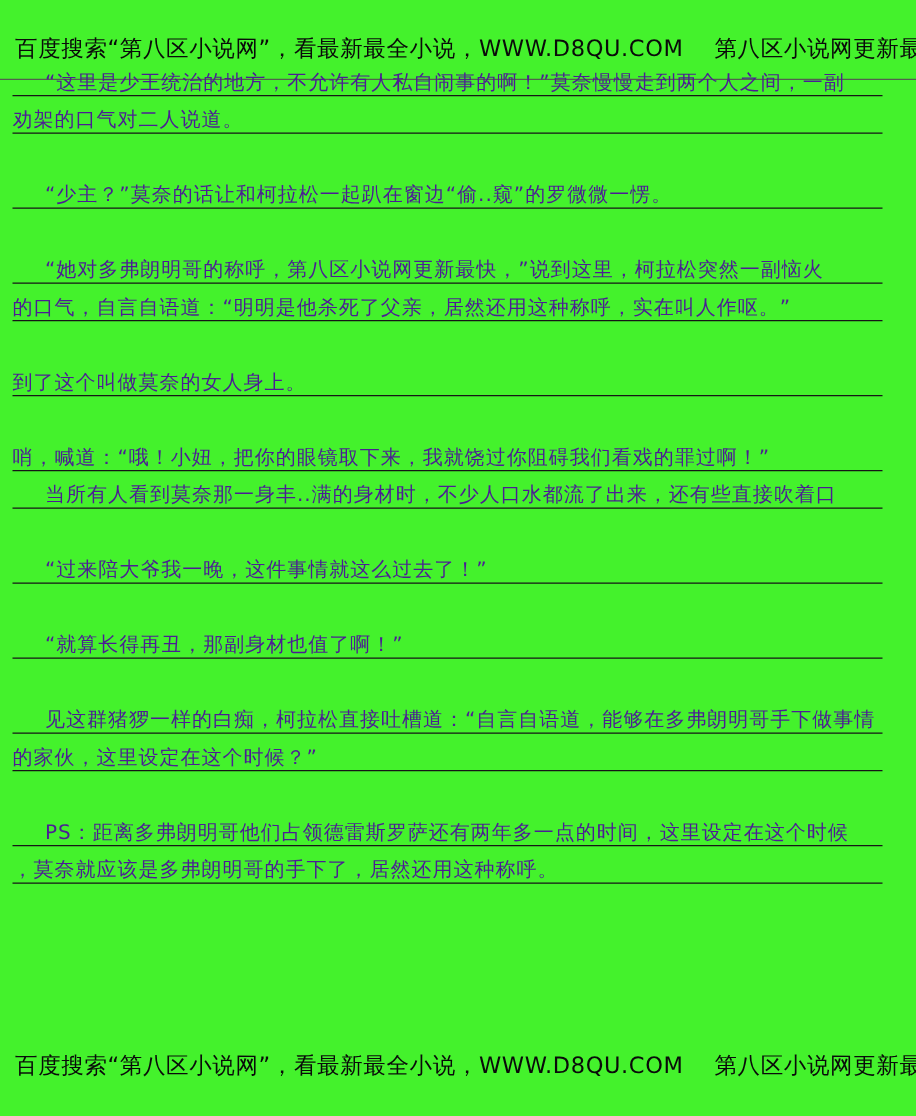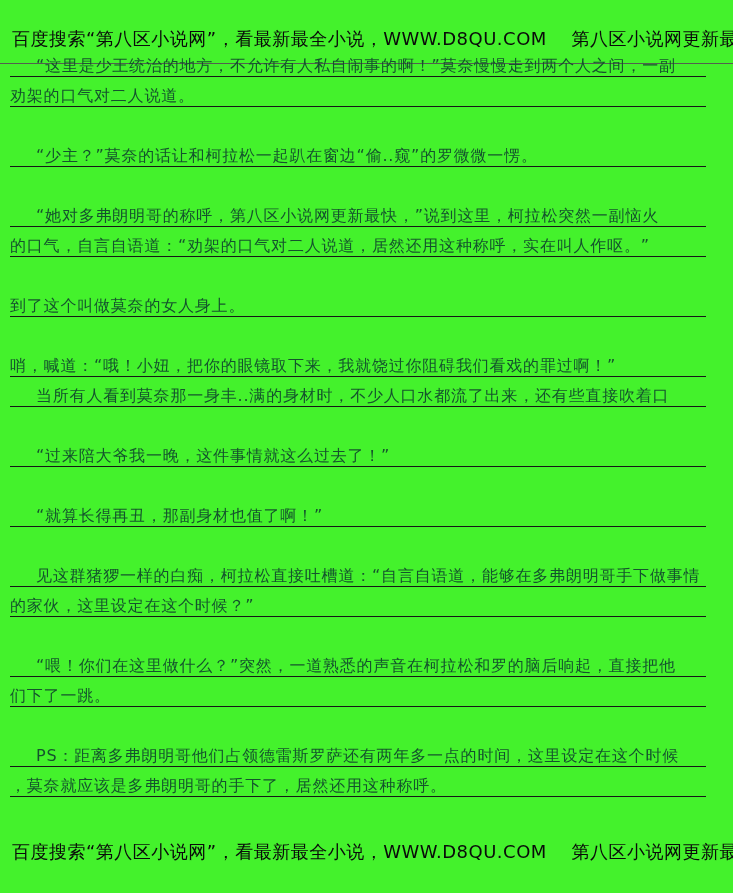--- a/index.html
+++ b/index.html
@@ -40,21 +40,21 @@
   .line {
     box-sizing: border-box;
     height: 30px;
     border-bottom: 1px solid #161616;
     display: flex;
     align-items: flex-end;
     padding-bottom: 1px;
     font-size: 16px;
     line-height: 19px;
     letter-spacing: 0.8px;
-    color: #14532d;
+    color: #4c1d95;
     white-space: nowrap;
     overflow: hidden;
   }
   .line.indent { padding-left: 26px; }
 </style>
 </head>
 <body>
 
 <div class="site-banner top">百度搜索“第八区小说网”，看最新最全小说，WWW.D8QU.COM　 第八区小说网更新最快！</div>
 
@@ -63,42 +63,38 @@
 <div class="content">
     <div class="para">
       <div class="line indent">“这里是少王统治的地方，不允许有人私自闹事的啊！”莫奈慢慢走到两个人之间，一副</div>
       <div class="line">劝架的口气对二人说道。</div>
     </div>
     <div class="para">
       <div class="line indent">“少主？”莫奈的话让和柯拉松一起趴在窗边“偷..窥”的罗微微一愣。</div>
     </div>
     <div class="para">
       <div class="line indent">“她对多弗朗明哥的称呼，第八区小说网更新最快，”说到这里，柯拉松突然一副恼火</div>
-      <div class="line">的口气，自言自语道：“劝架的口气对二人说道，居然还用这种称呼，实在叫人作呕。”</div>
+      <div class="line">的口气，自言自语道：“明明是他杀死了父亲，居然还用这种称呼，实在叫人作呕。”</div>
     </div>
     <div class="para">
       <div class="line">到了这个叫做莫奈的女人身上。</div>
     </div>
     <div class="para">
       <div class="line">哨，喊道：“哦！小妞，把你的眼镜取下来，我就饶过你阻碍我们看戏的罪过啊！”</div>
       <div class="line indent">当所有人看到莫奈那一身丰..满的身材时，不少人口水都流了出来，还有些直接吹着口</div>
     </div>
     <div class="para">
       <div class="line indent">“过来陪大爷我一晚，这件事情就这么过去了！”</div>
     </div>
     <div class="para">
       <div class="line indent">“就算长得再丑，那副身材也值了啊！”</div>
     </div>
     <div class="para">
       <div class="line indent">见这群猪猡一样的白痴，柯拉松直接吐槽道：“自言自语道，能够在多弗朗明哥手下做事情</div>
       <div class="line">的家伙，这里设定在这个时候？”</div>
     </div>
     <div class="para">
-      <div class="line indent">“喂！你们在这里做什么？”突然，一道熟悉的声音在柯拉松和罗的脑后响起，直接把他</div>
-      <div class="line">们下了一跳。</div>
-    </div>
-    <div class="para">
       <div class="line indent">PS：距离多弗朗明哥他们占领德雷斯罗萨还有两年多一点的时间，这里设定在这个时候</div>
       <div class="line">，莫奈就应该是多弗朗明哥的手下了，居然还用这种称呼。</div>
     </div>
   </div>
 
 <div class="site-banner bottom">百度搜索“第八区小说网”，看最新最全小说，WWW.D8QU.COM　 第八区小说网更新最快！</div>
 
 </body></html>

